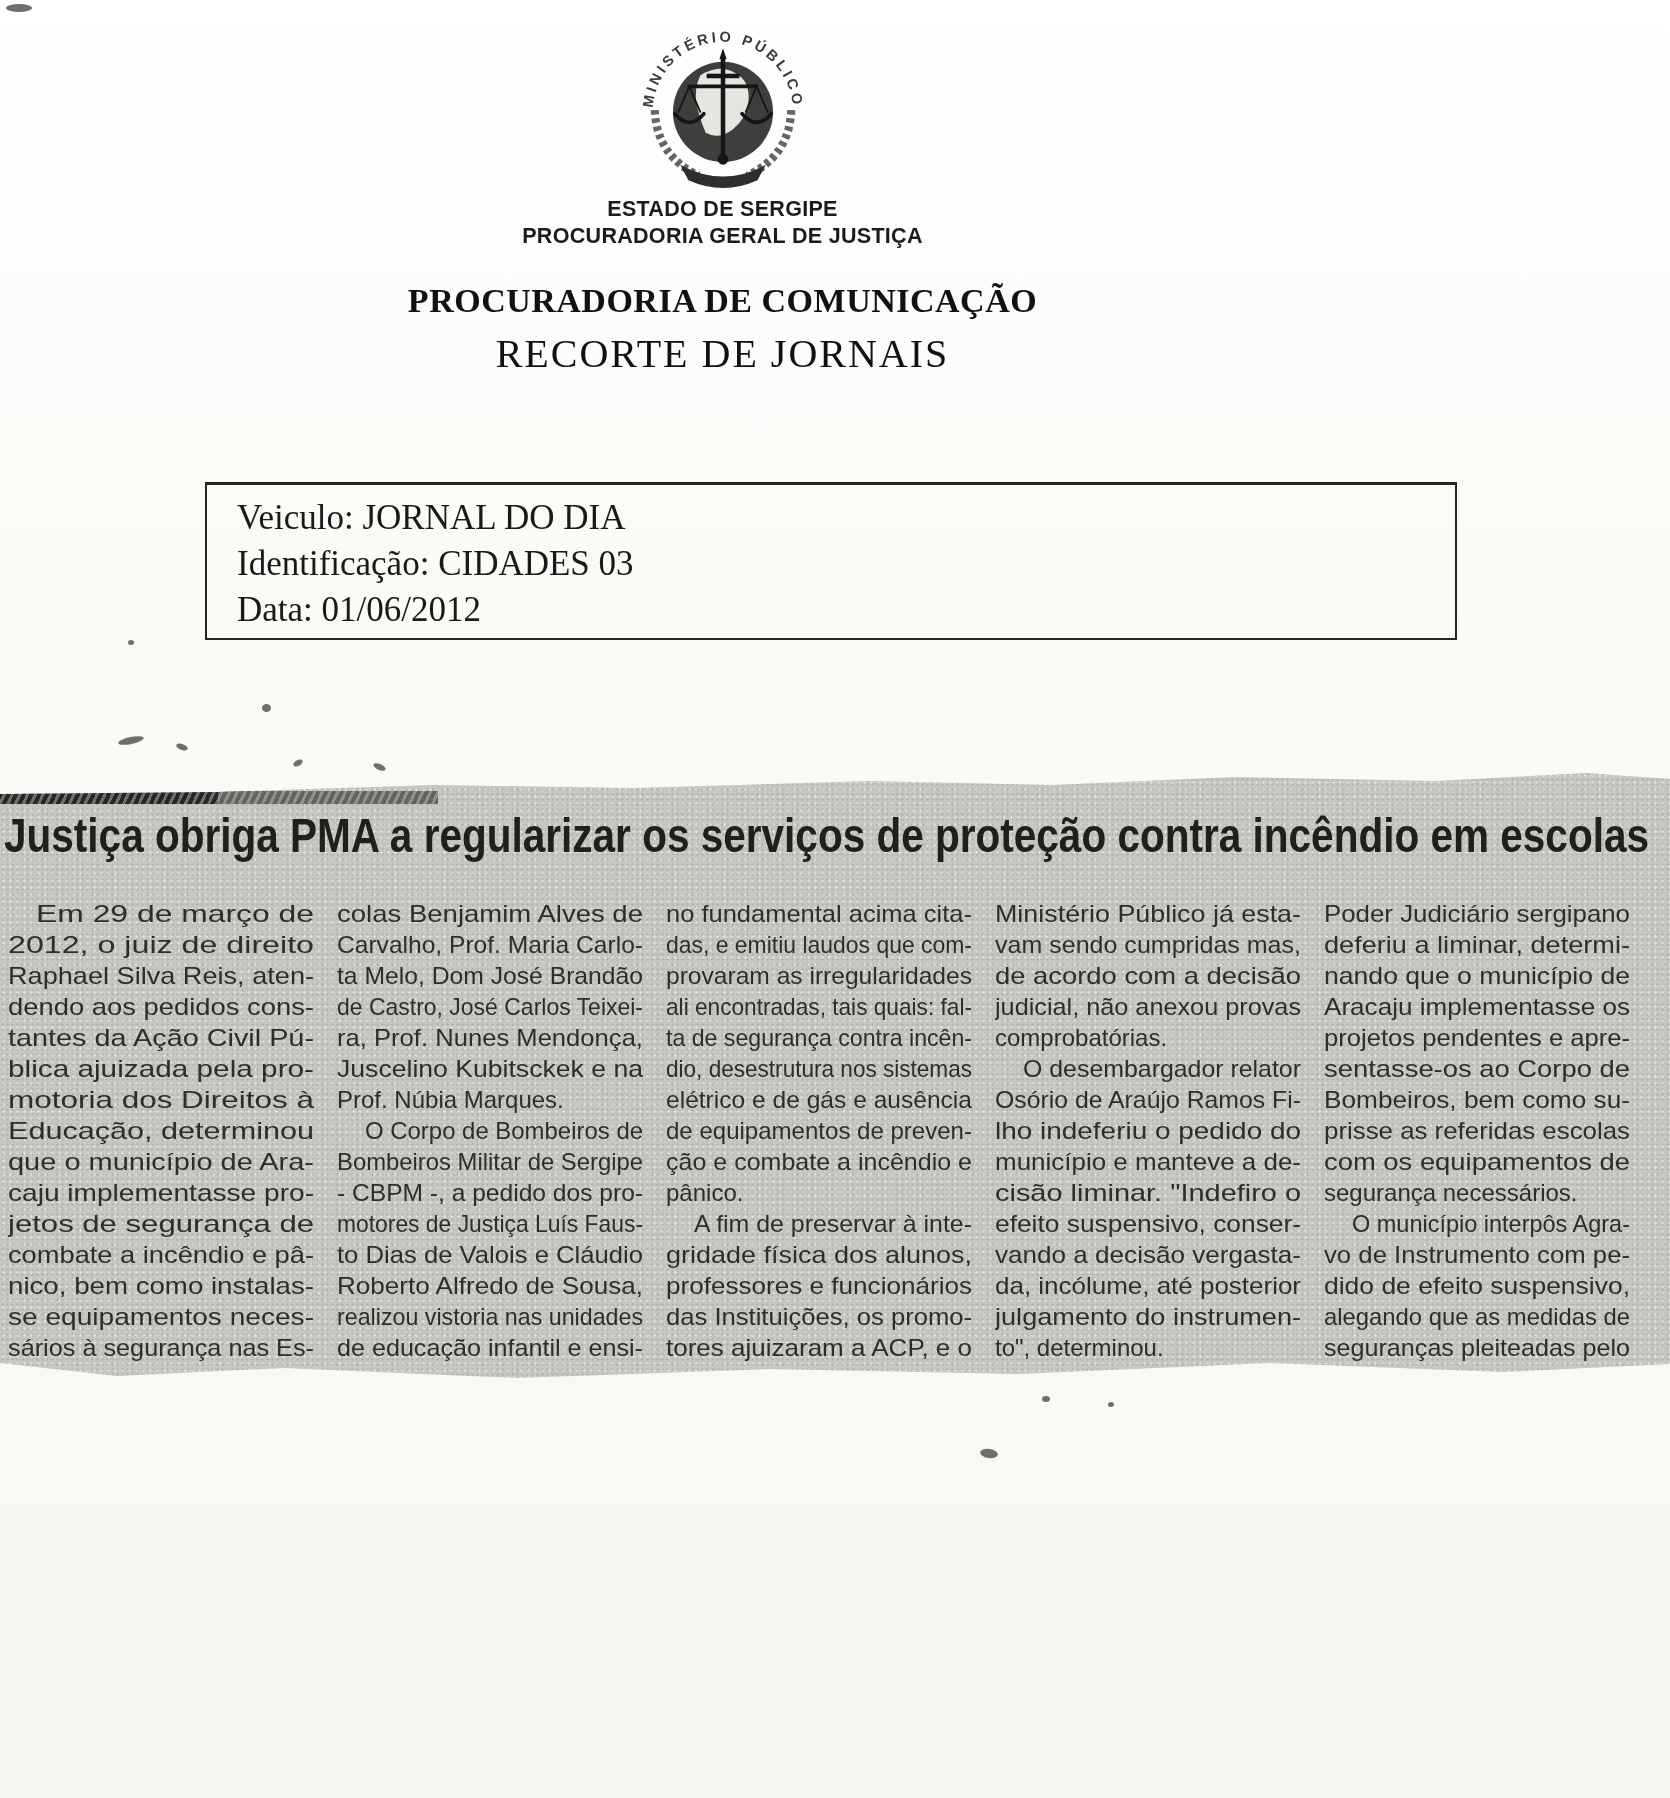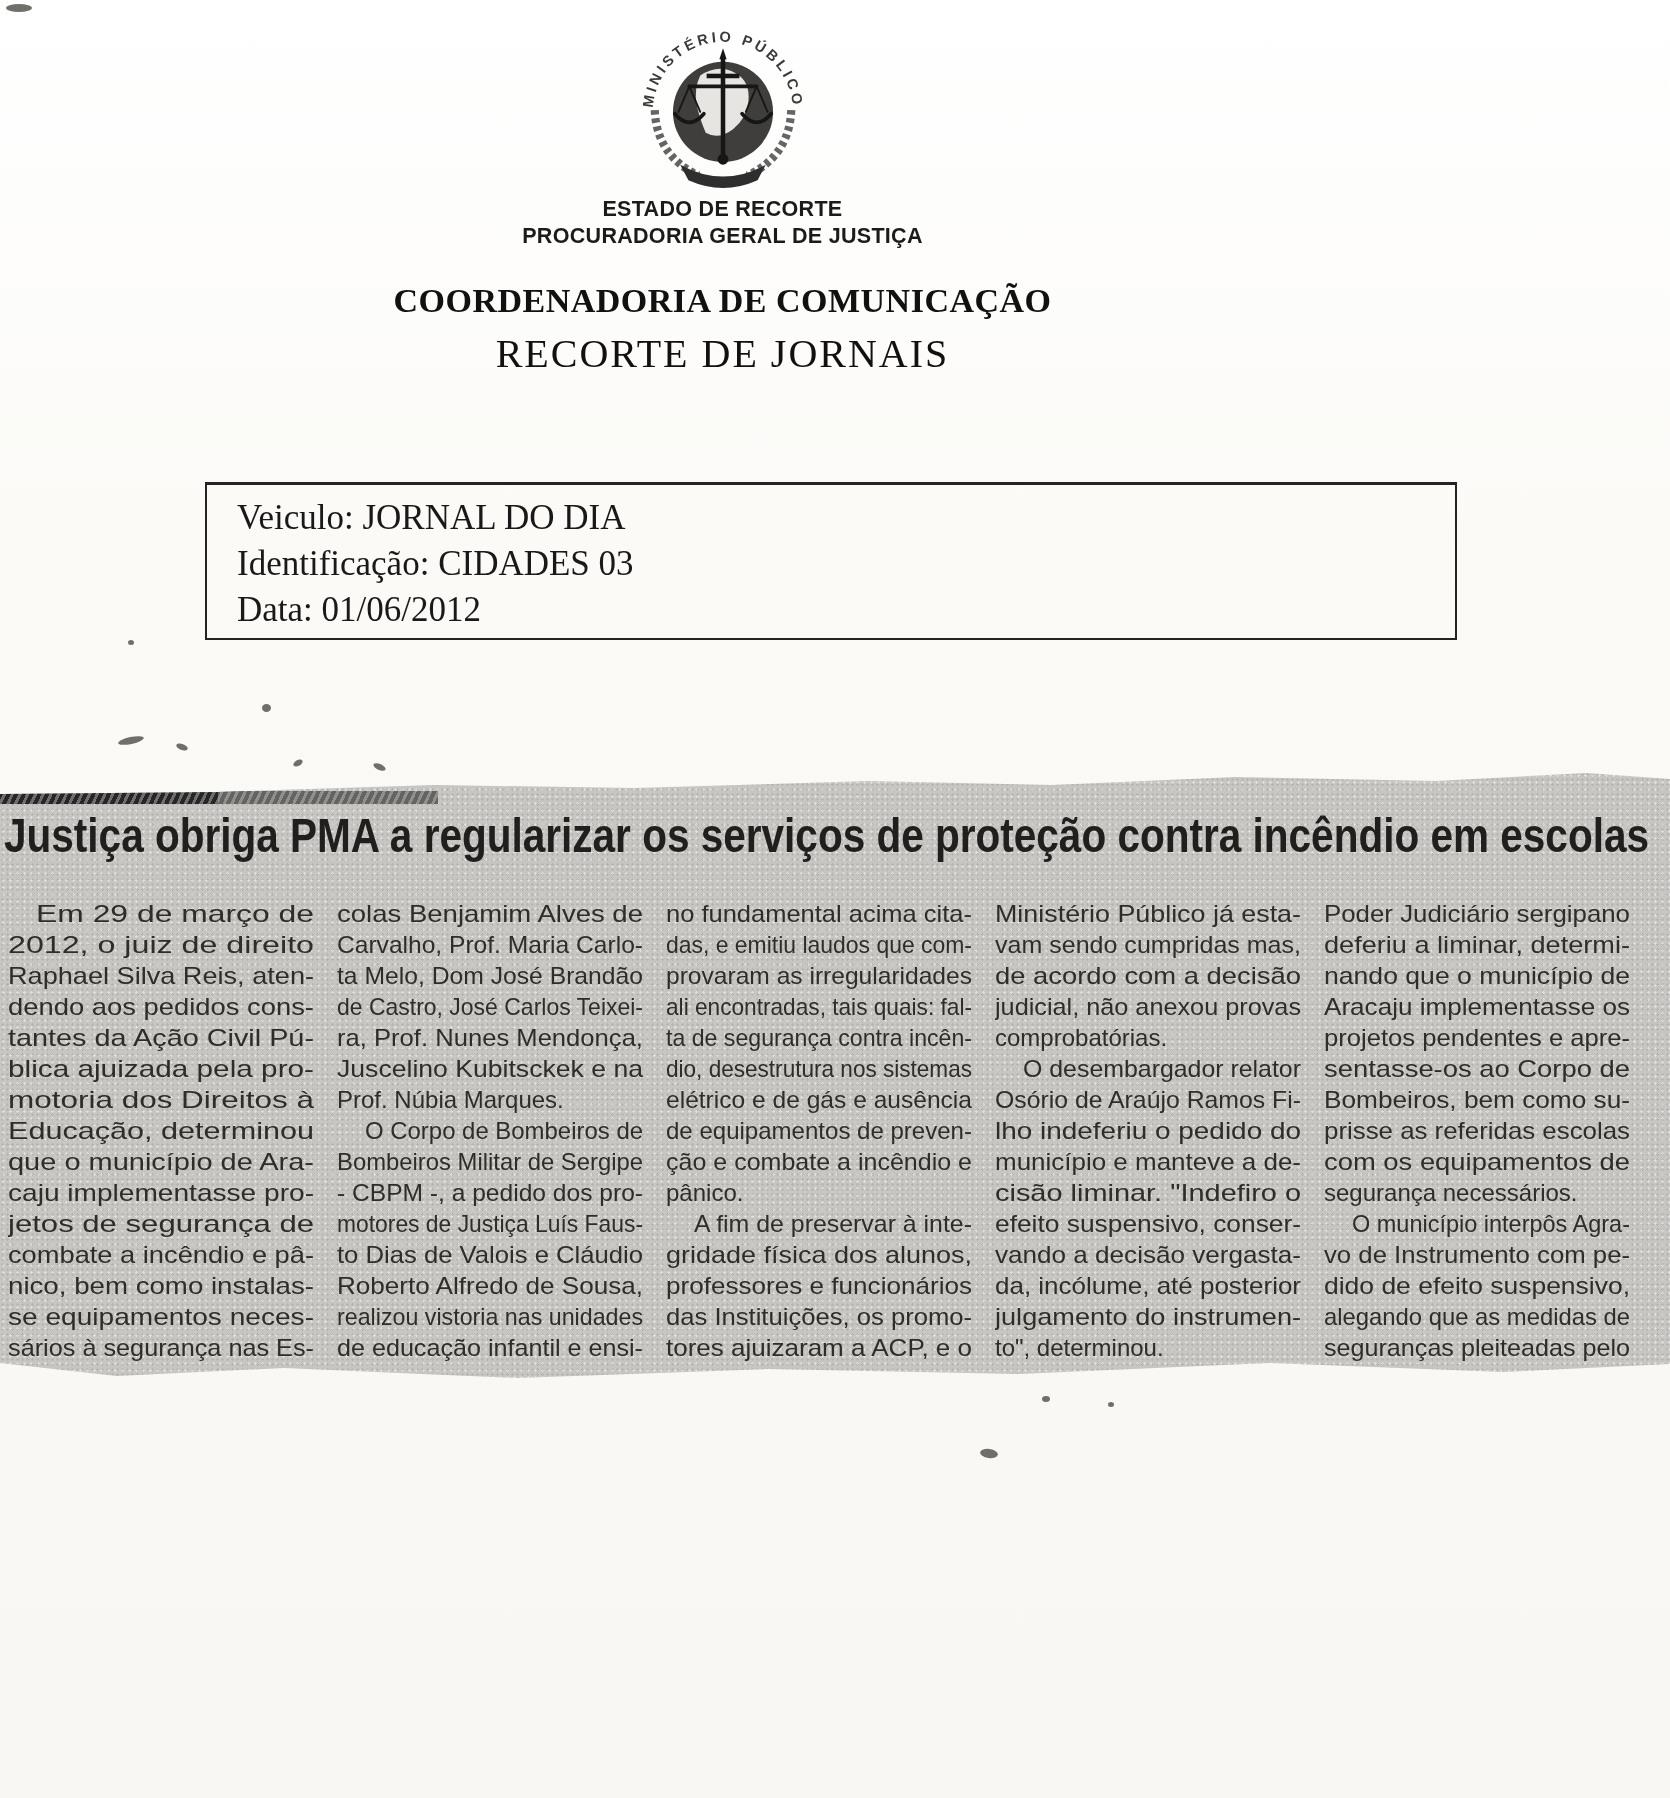--- a/index.html
+++ b/index.html
@@ -90,23 +90,23 @@
         <line x1="68" y1="84" x2="80" y2="112" stroke-width="2"></line>
         <path d="M 52 114 Q 68 133 84 114" fill="none" stroke-width="4"></path>
         <line x1="142" y1="84" x2="130" y2="112" stroke-width="2"></line>
         <line x1="142" y1="84" x2="154" y2="112" stroke-width="2"></line>
         <path d="M 126 114 Q 142 133 158 114" fill="none" stroke-width="4"></path>
         <circle cx="105" cy="164" r="6" stroke="none"></circle>
       </g>
 
       <path d="M 58 170 Q 105 196 152 170 L 143 187 Q 105 204 67 187 Z" fill="#2e2e2e"></path>
     </svg>
-    <div class="org-line">ESTADO DE RECORTE</div>
+    <div class="org-line">ESTADO DE SERGIPE</div>
     <div class="org-line">PROCURADORIA GERAL DE JUSTIÇA</div>
-    <div class="dept">COORDENADORIA DE COMUNICAÇÃO</div>
+    <div class="dept">PROCURADORIA DE COMUNICAÇÃO</div>
     <div class="doc-title">RECORTE DE JORNAIS</div>
   </header>
 
   <section class="info-box">
     <div>Veiculo: JORNAL DO DIA</div>
     <div>Identificação: CIDADES 03</div>
     <div>Data: 01/06/2012</div>
   </section>
 
   <section class="clipping">

